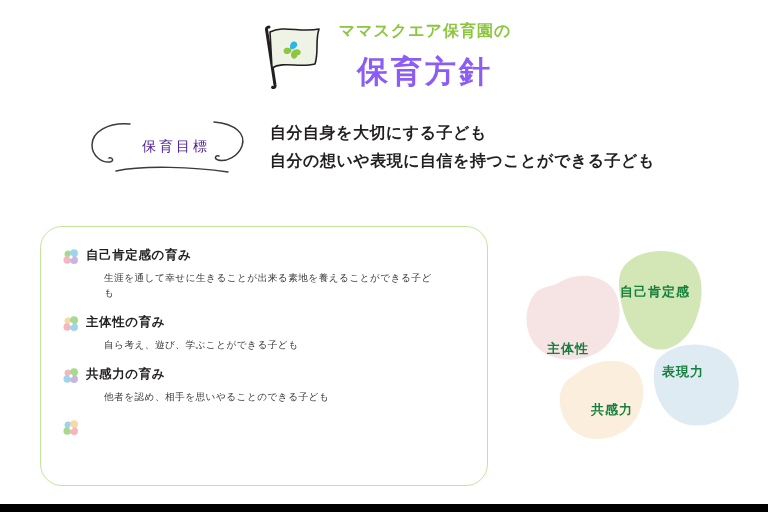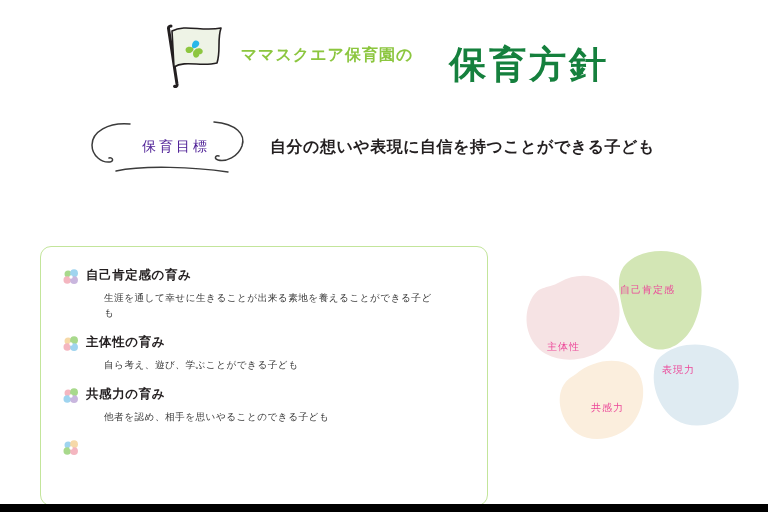--- a/index.html
+++ b/index.html
@@ -25,36 +25,36 @@
     display: flex;
     justify-content: center;
     align-items: flex-start;
   }
   .header-inner {
     display: flex;
     align-items: center;
     gap: 10px;
   }
   .flag-icon { width: 72px; height: 66px; display: block; }
-  .title-block { display: flex; flex-direction: row; align-items: center; gap: 36px; }
+  .title-block { display: flex; flex-direction: column; align-items: center; }
   .title-sub {
     font-size: 16px;
     font-weight: 700;
     color: #8cc63f;
     letter-spacing: 1px;
     line-height: 1.1;
     white-space: nowrap;
   }
   .title-main {
-    font-size: 37px;
-    font-weight: 700;
-    color: #15803d;
+    font-size: 31px;
+    font-weight: 700;
+    color: #8b5cf6;
     letter-spacing: 3px;
     line-height: 1.25;
-    margin-top: 20px;
+    margin-top: 12px;
     white-space: nowrap;
   }
 
   
   .goal-row {
     position: absolute;
     left: 86px;
     top: 118px;
     display: flex;
     align-items: center;
@@ -88,25 +88,25 @@
     letter-spacing: 0.5px;
     line-height: 1.75;
     color: #231f20;
     white-space: nowrap;
   }
 
   
   .card {
     position: absolute;
     left: 40px;
-    top: 246px;
+    top: 226px;
     width: 448px;
     height: 260px;
     border: 1.6px solid #c3e59b;
-    border-radius: 11px;
+    border-radius: 22px;
     box-sizing: border-box;
   }
   .card-list {
     padding: 20px 18px 0 22px;
   }
   .list-item { display: flex; margin-bottom: 13px; }
   .bullet-icon { width: 17px; height: 17px; flex: 0 0 17px; margin-top: 2px; }
   .item-body { margin-left: 6px; }
   .item-title {
     font-size: 12.5px;
@@ -130,23 +130,23 @@
   .petals {
     position: absolute;
     left: 516px;
     top: 250px;
     width: 246px;
     height: 200px;
   }
   .petals svg { display: block; }
   .petal-label {
     position: absolute;
-    font-size: 10px;
-    font-weight: 400;
-    color: #ec4899;
+    font-size: 13px;
+    font-weight: 700;
+    color: #15803d;
     letter-spacing: 1px;
     white-space: nowrap;
   }
   .lbl-jikokoutei { left: 104px; top: 33px; }
   .lbl-shutaisei  { left: 31px;  top: 90px; }
   .lbl-hyougen    { left: 146px; top: 113px; }
   .lbl-kyoukan    { left: 75px;  top: 151px; }
 
   
   .bottom-bar {
@@ -190,20 +190,21 @@
   <div class="goal-label-wrap">
     <svg class="goal-brackets" width="180" height="58" viewBox="0 0 180 58" xmlns="http://www.w3.org/2000/svg">
       <path d="M44 6 C22 4 6 14 6 27 C6 38 16 45 24 44 C28 43.4 27 39 23 40" stroke="#3b3b3b" stroke-width="1.5" fill="none" stroke-linecap="round"></path>
       <path d="M128 4 C150 6 160 16 156 28 C152 39 140 44 132 42 C128 41 129 37 133 38" stroke="#3b3b3b" stroke-width="1.5" fill="none" stroke-linecap="round"></path>
       <path d="M30 53 C58 47 108 49 142 54" stroke="#3b3b3b" stroke-width="1.4" fill="none" stroke-linecap="round"></path>
     </svg>
     <span class="goal-label">保育目標</span>
   </div>
 
   <div class="goal-text">
+    <div class="goal-line">自分自身を大切にする子ども</div>
     <div class="goal-line">自分の想いや表現に自信を持つことができる子ども</div>
   </div>
 
 </div>
 
 <div class="card">
   <div class="card-list">
 
     <div class="list-item">
       <svg class="bullet-icon" viewBox="0 0 20 20" xmlns="http://www.w3.org/2000/svg">

